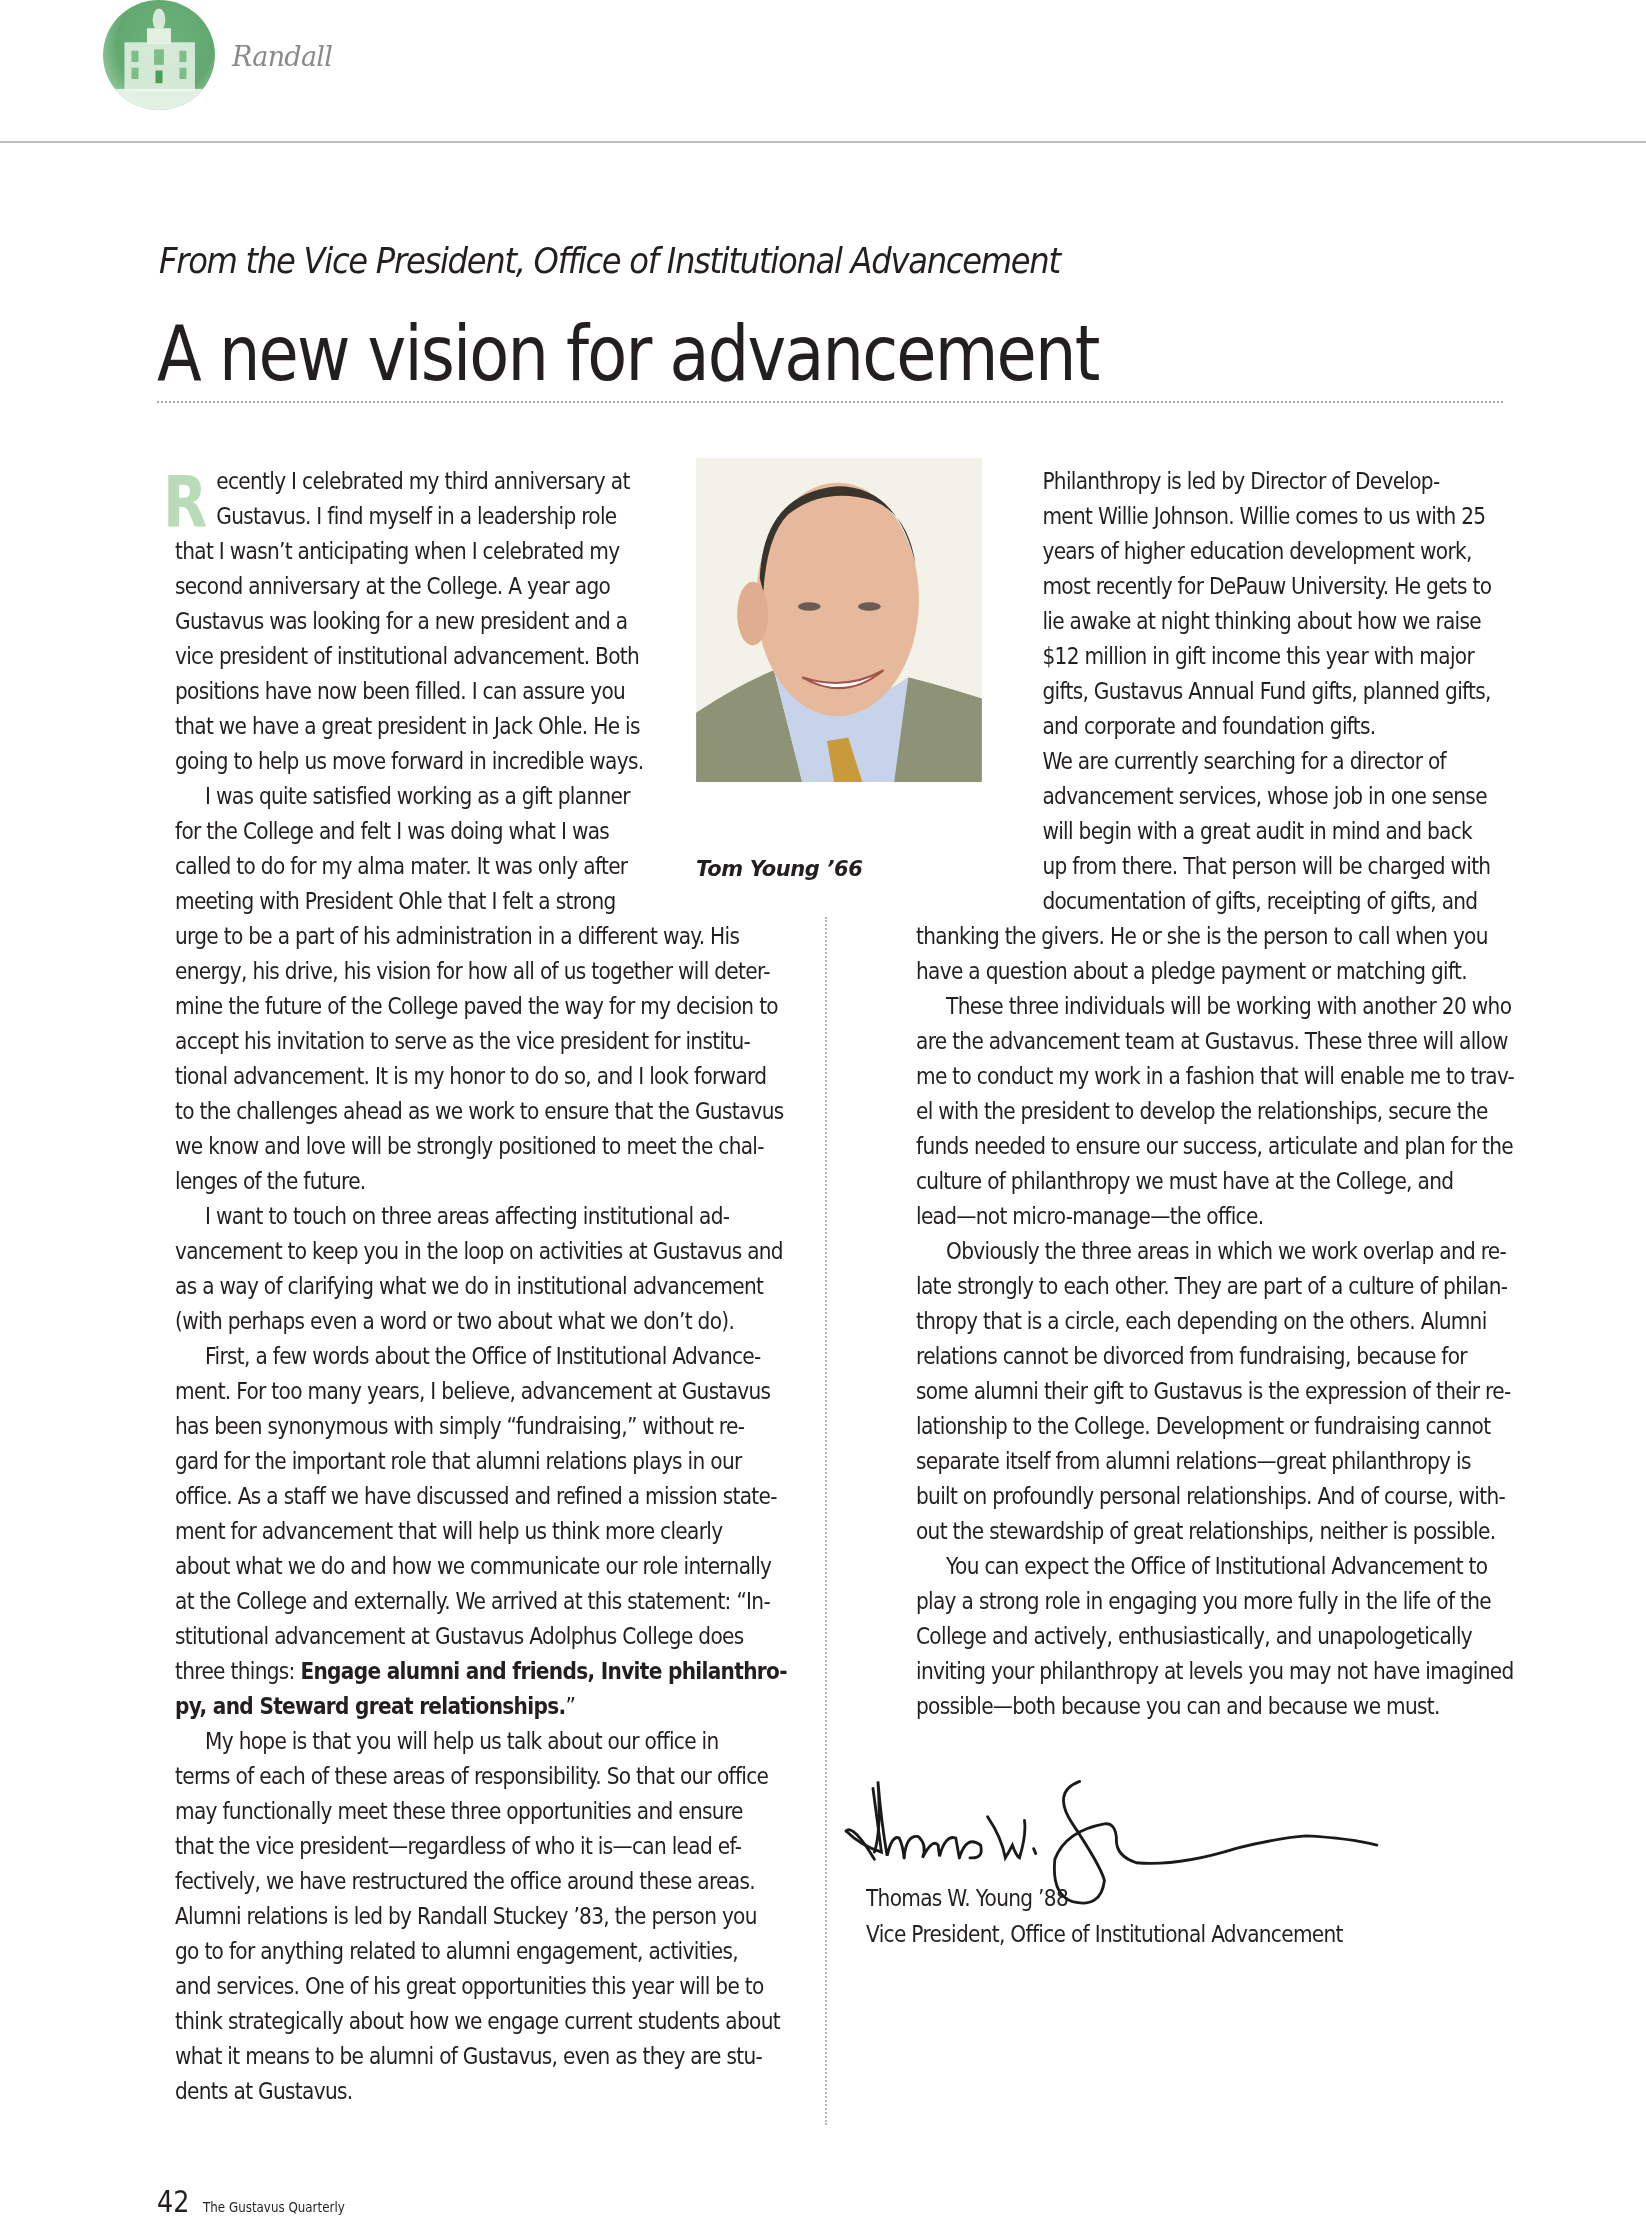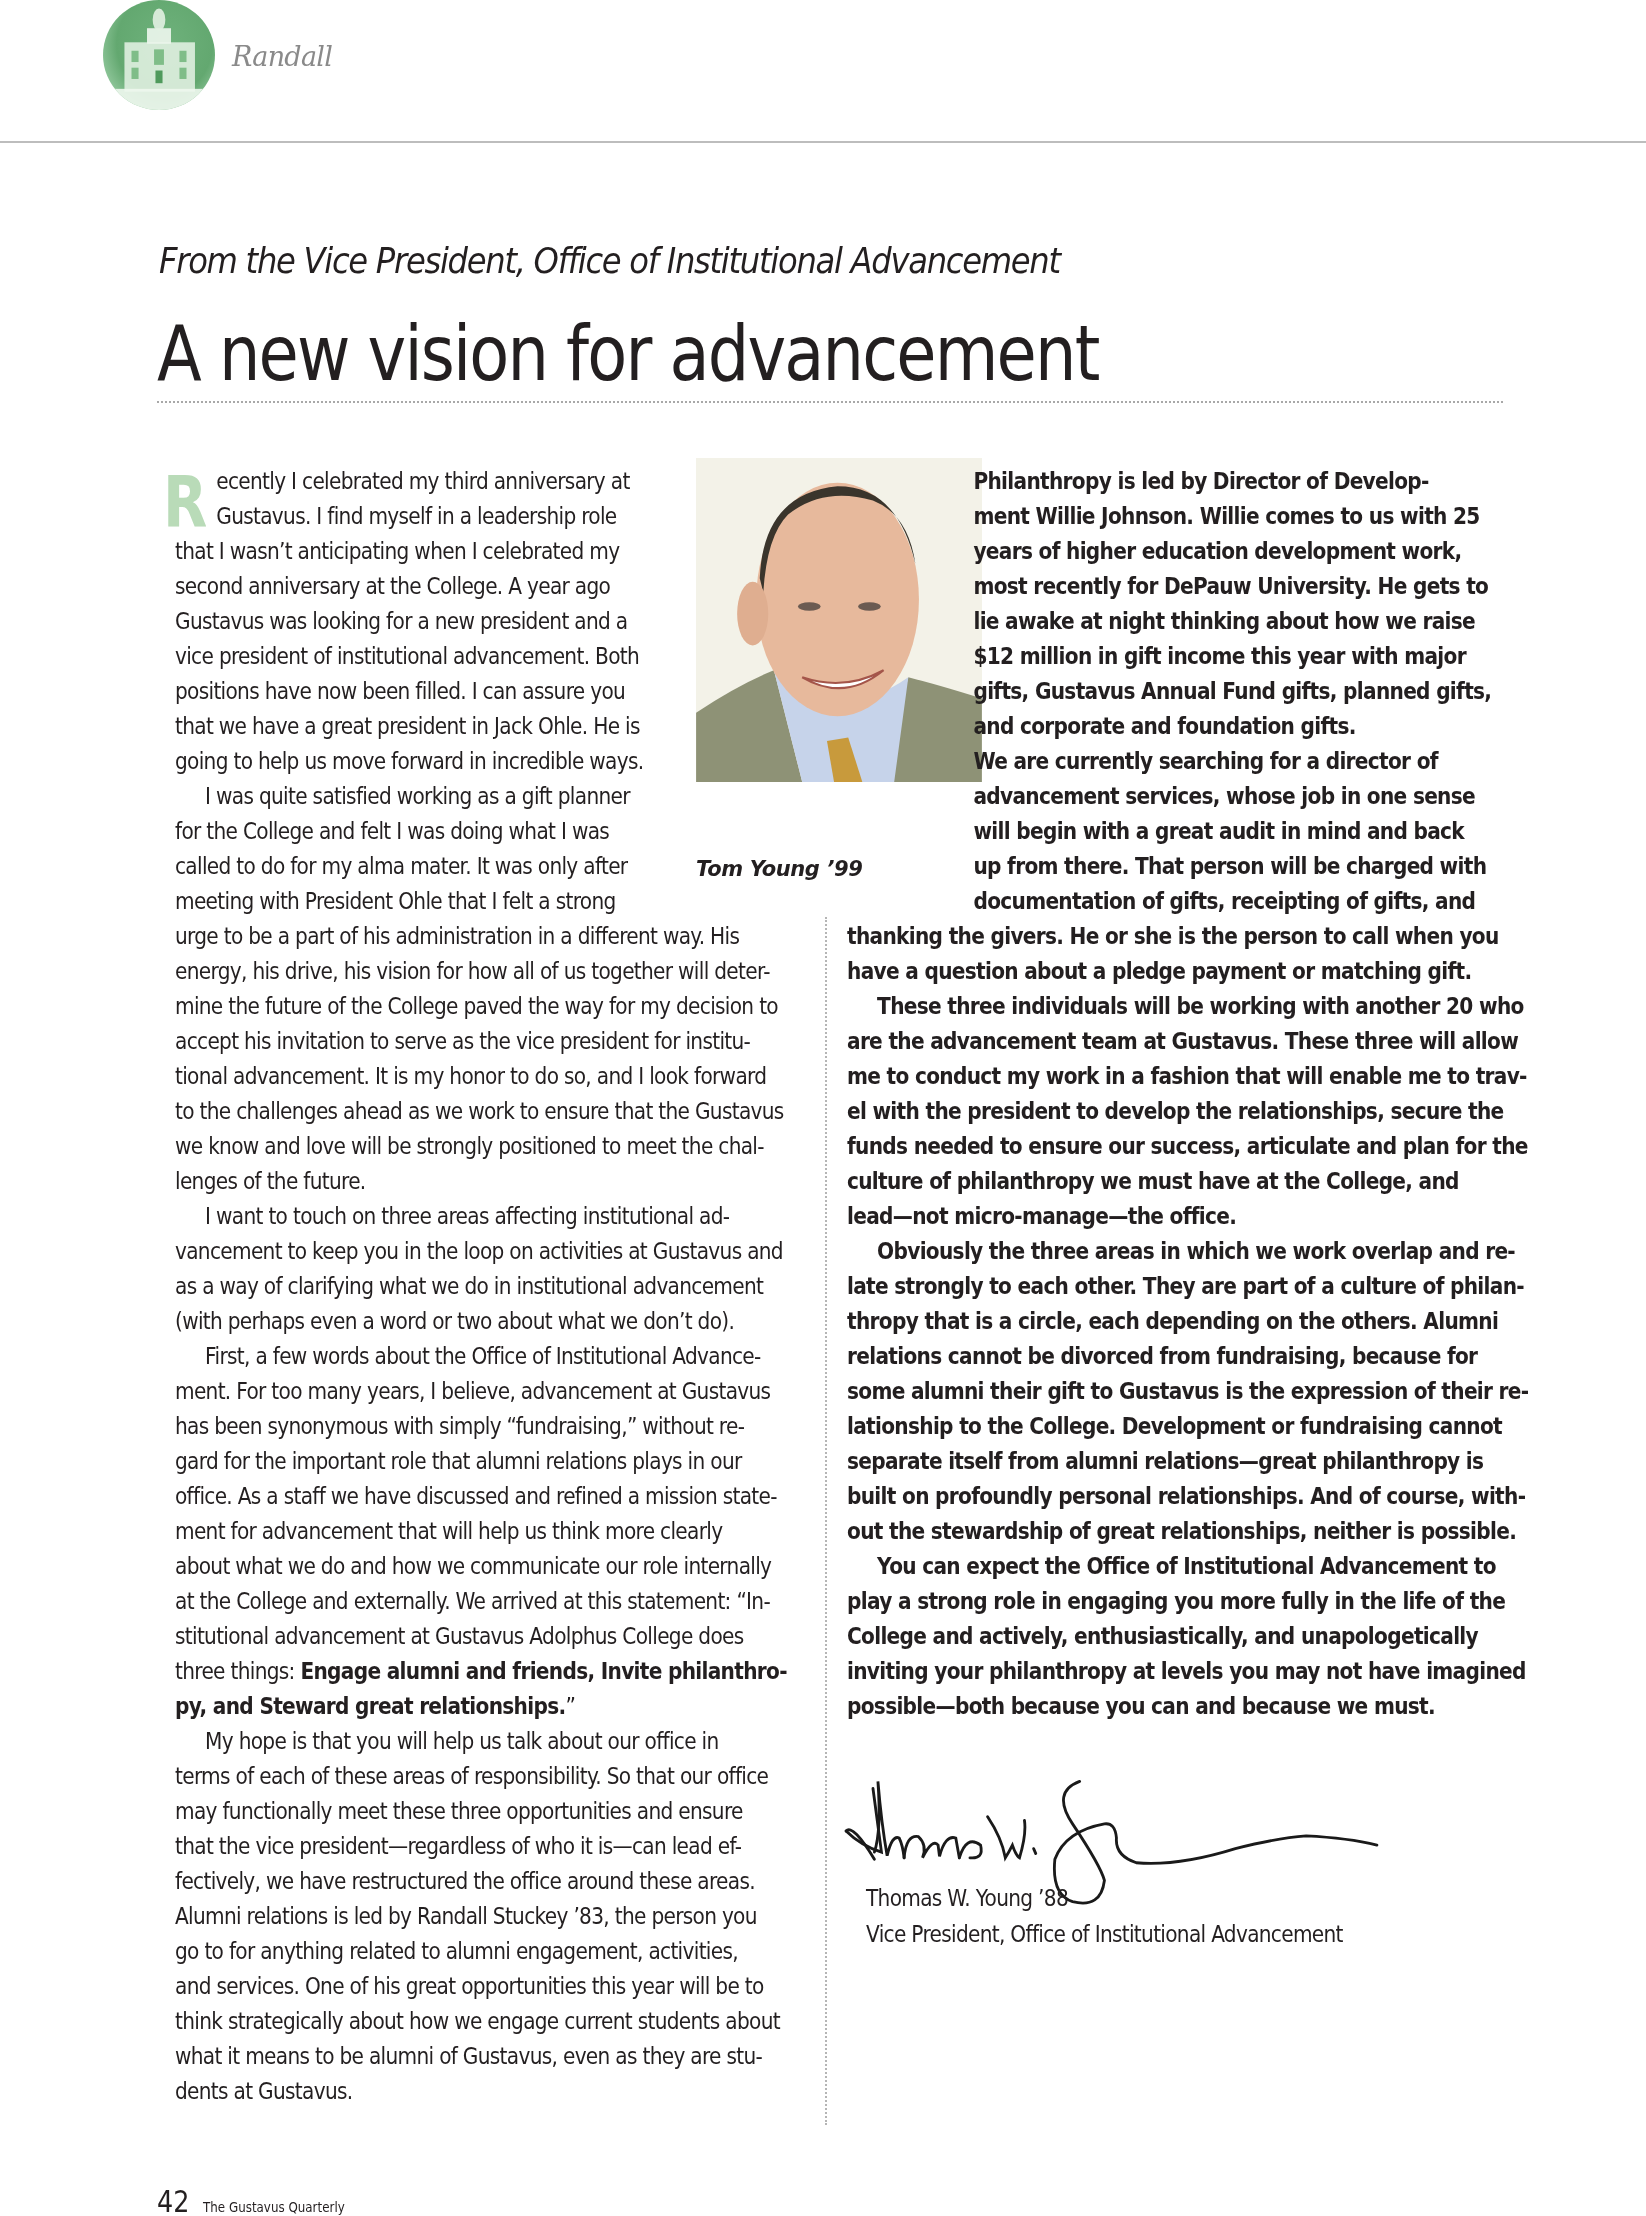--- a/index.html
+++ b/index.html
@@ -39,21 +39,21 @@
   }
 
   .col {
     position: absolute;
     font-family: "DejaVu Sans", sans-serif; font-size: 23.4px; line-height: 35px;
     color: #231f20; letter-spacing: -0.8px;
   }
   .col p { margin: 0; white-space: nowrap; transform: scaleX(0.86); transform-origin: left top; }
   .col p.indent { text-indent: 35px; }
   .col-left { left: 159px; top: 464px; width: 637px; margin-left: 16px; }
-  .col-right { left: 847px; top: 464px; width: 637px; font-weight: bold; }
+  .col-right { left: 916px; top: 464px; width: 637px; }
 
   .dropcap {
     position: absolute; left: 163px; top: 466px;
     font-family: "DejaVu Sans", sans-serif; font-weight: bold; font-size: 72px;
     color: #b9dbb8; line-height: 1; transform: scaleX(0.8); transform-origin: left top;
   }
 
   .photo {
     position: absolute; left: 696px; top: 458px; width: 286px; height: 324px; overflow: hidden;
     background: #f4f3ea;
@@ -126,21 +126,21 @@
     <path d="M110 300 Q200 380 300 310 L280 458 L150 458 Z" fill="#c6d3ea"></path>
     <path d="M185 400 L215 395 L235 458 L195 458 Z" fill="#c89a3c"></path>
     <ellipse cx="200" cy="200" rx="115" ry="165" fill="#e7b99c"></ellipse>
     <path d="M90 170 Q95 50 200 40 Q285 40 310 150 Q300 80 250 60 Q180 40 130 80 Q100 110 95 190 Z" fill="#3a352c"></path>
     <ellipse cx="80" cy="220" rx="22" ry="45" fill="#dfae90"></ellipse>
     <ellipse cx="160" cy="210" rx="16" ry="6" fill="#6b5b52"></ellipse>
     <ellipse cx="245" cy="210" rx="16" ry="6" fill="#6b5b52"></ellipse>
     <path d="M150 310 Q210 345 265 300 Q210 330 150 310 Z" fill="#ffffff" stroke="#a4554a" stroke-width="3"></path>
   </svg>
 </div>
-<div class="caption">Tom Young ’99</div>
+<div class="caption">Tom Young ’66</div>
 
 <div class="col col-left">
   <p style="padding-left:48px">ecently I celebrated my third anniversary at</p>
   <p style="padding-left:48px">Gustavus. I find myself in a leadership role</p>
   <p>that I wasn’t anticipating when I celebrated my</p>
   <p>second anniversary at the College. A year ago</p>
   <p>Gustavus was looking for a new president and a</p>
   <p>vice president of institutional advancement. Both</p>
   <p>positions have now been filled. I can assure you</p>
   <p>that we have a great president in Jack Ohle. He is</p>

